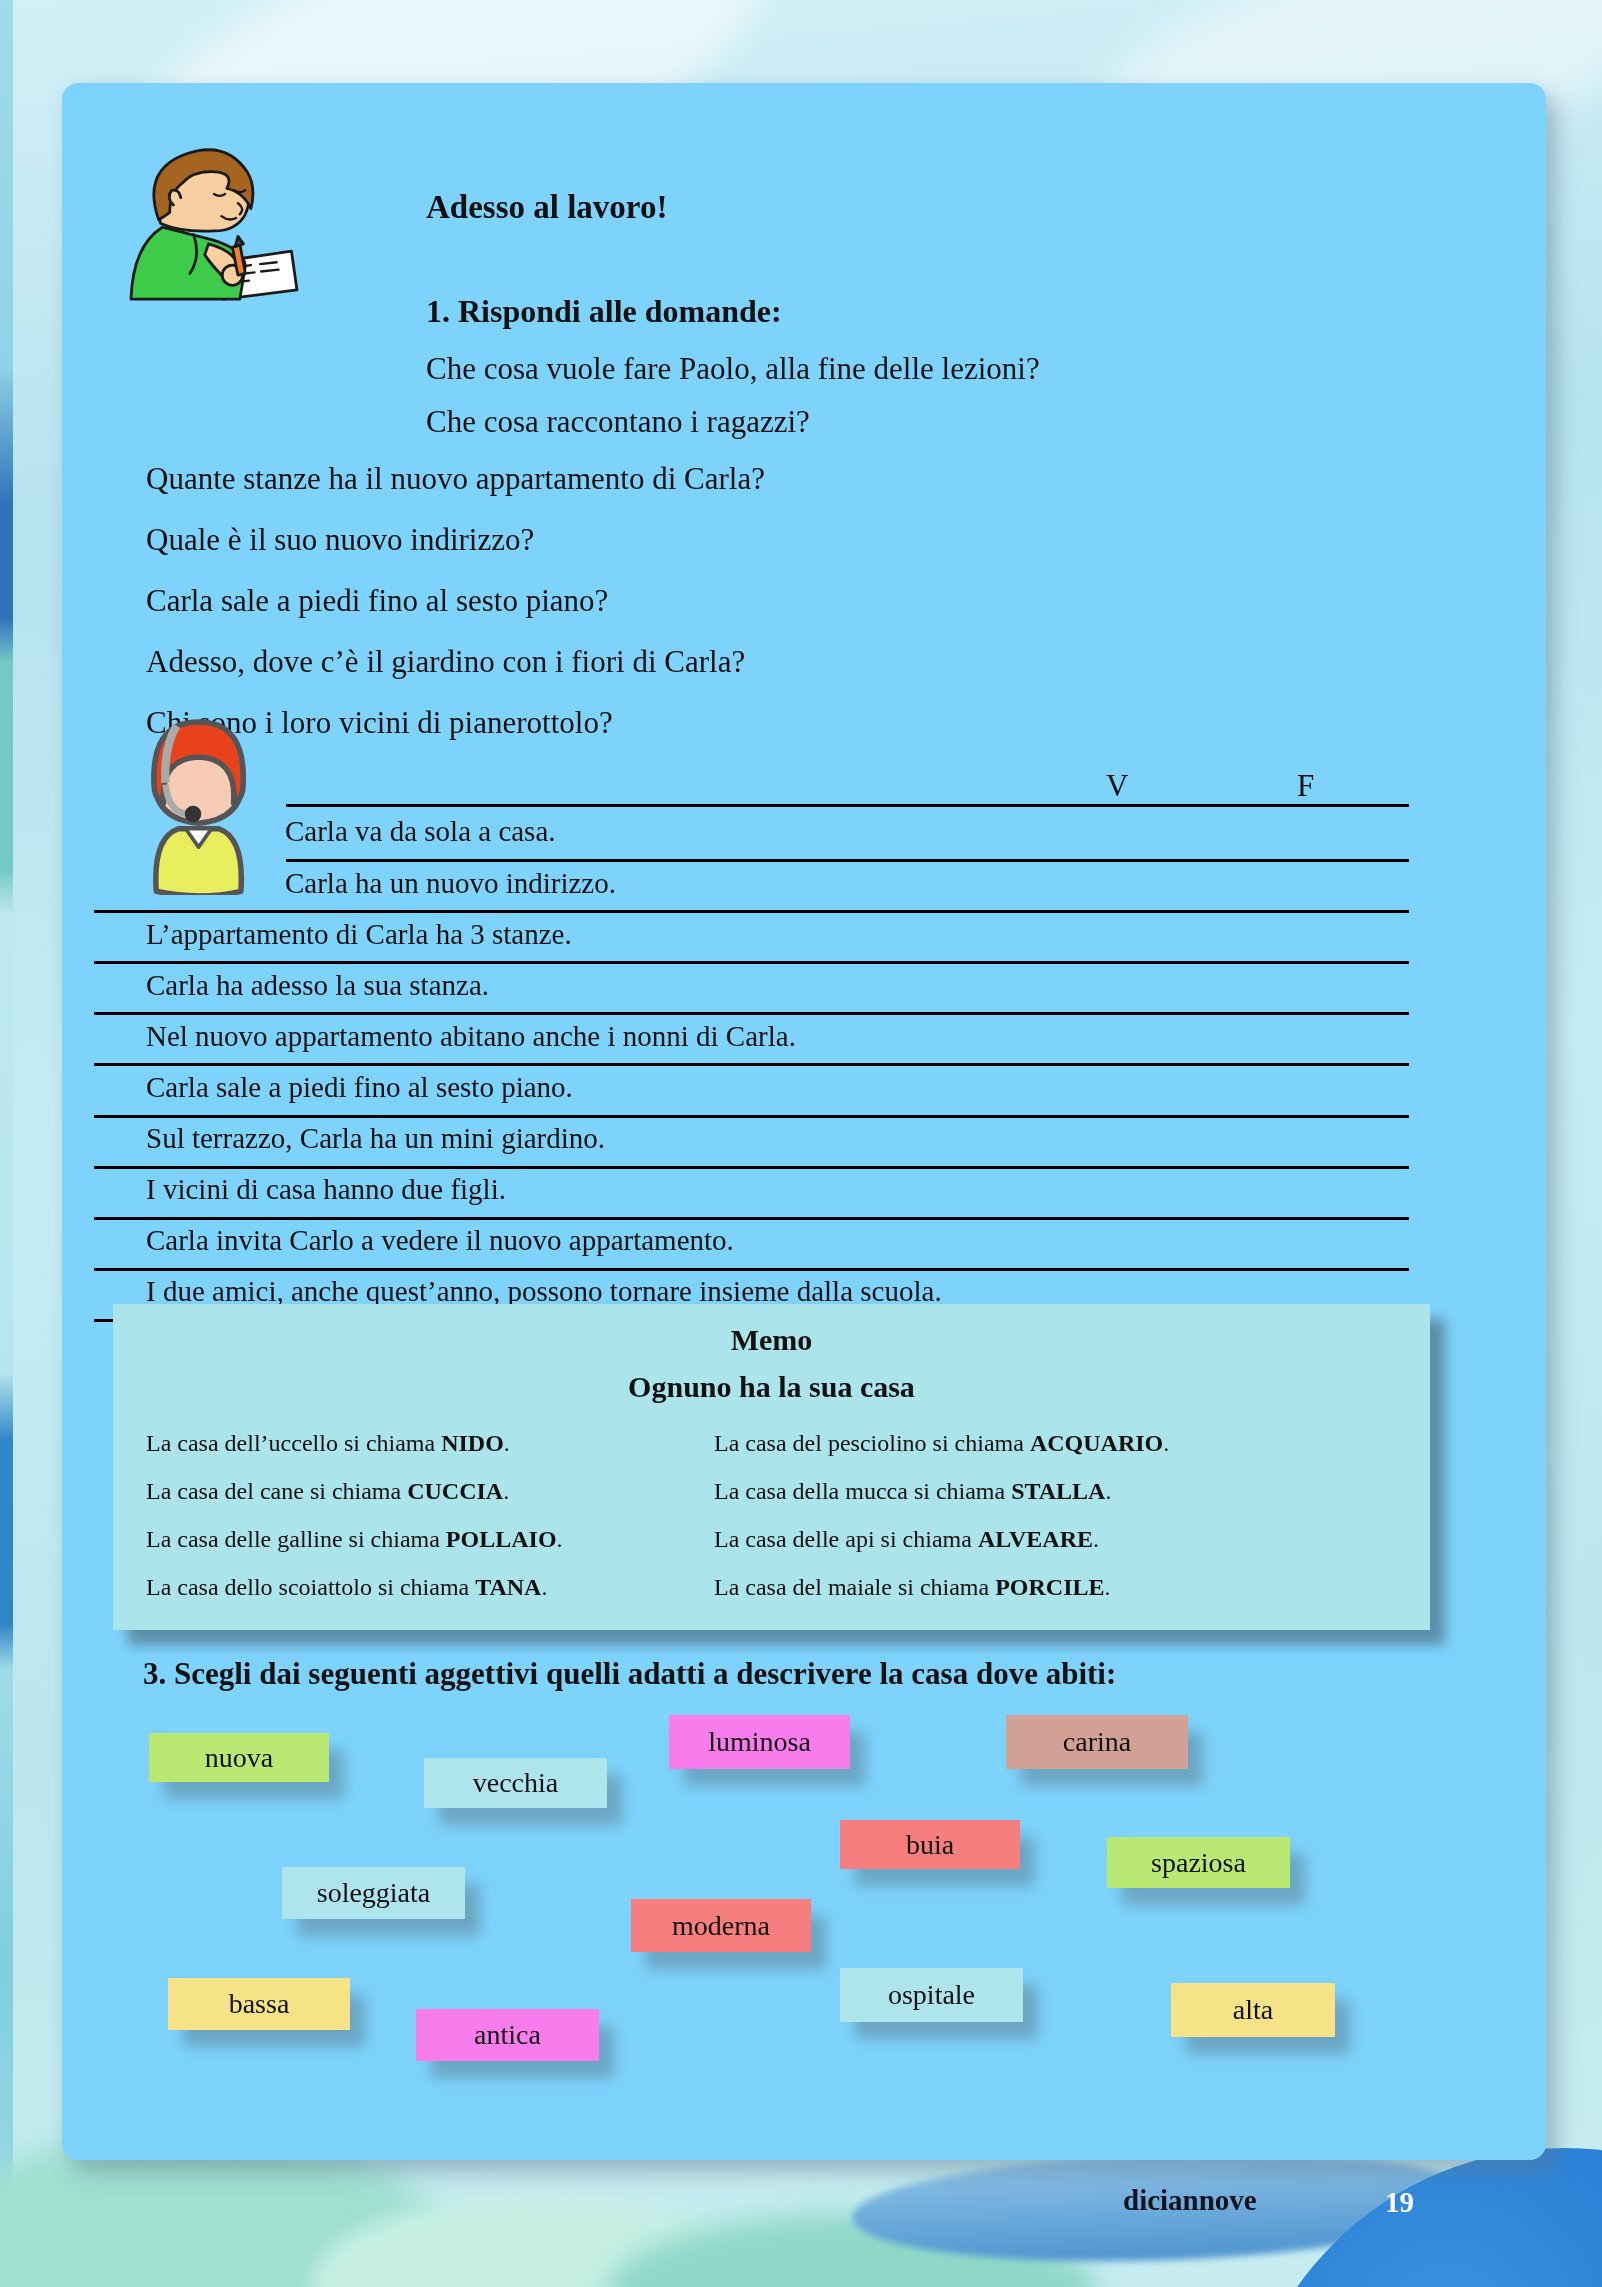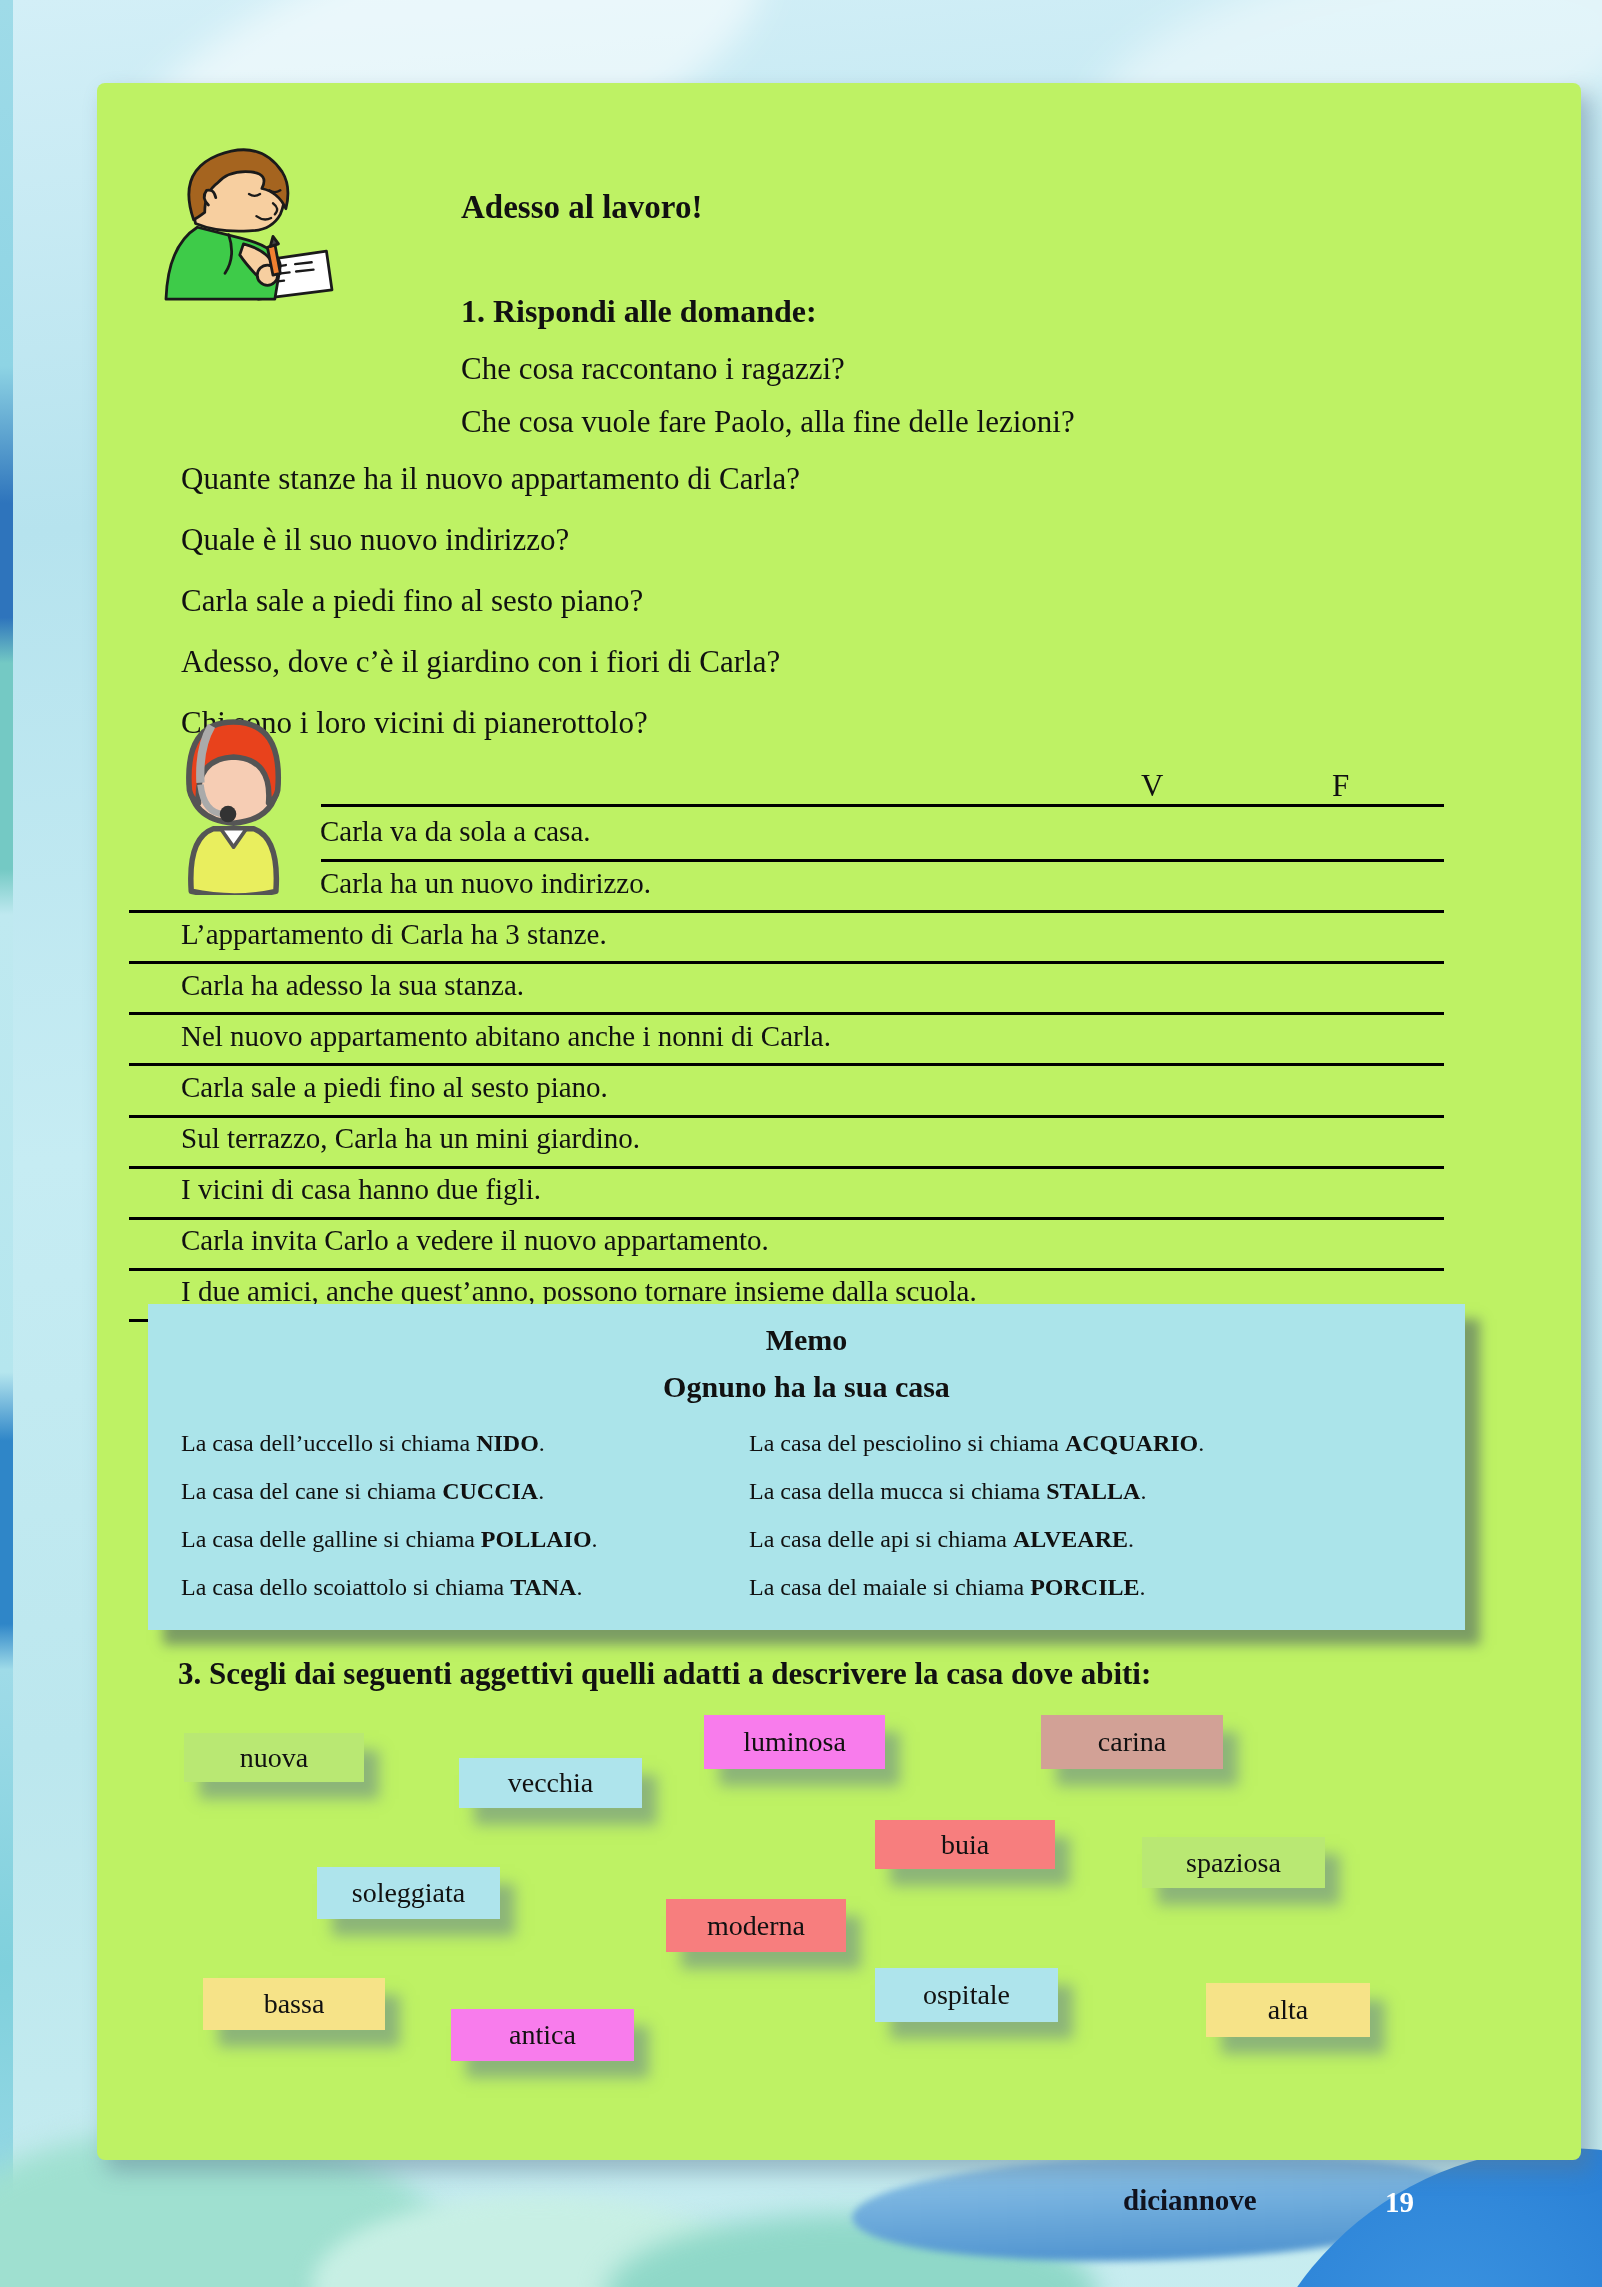--- a/index.html
+++ b/index.html
@@ -12,23 +12,22 @@
   .blob { position:absolute; border-radius:50%; pointer-events:none; }
   .edge-stripe {
     position:absolute; left:0; top:0; width:13.2px; height:100%;
     background:linear-gradient(180deg,
       #9fdbe8 0%, #8ed4e4 16%, #2e74bc 22%, #2e74bc 27%, #74c9c4 29%,
       #74c9c4 38%, #bfe9f0 40%, #b5e6ee 60%, #2f86c8 63%, #2f86c8 71%,
       #9fdbe8 73%, #7fd0dc 86%, #9fdbe8 100%);
   }
   .page {
     position:absolute; left:62px; top:83px; width:1484px; height:2077px;
-    background:#bef264; border-radius:8px;
+    background:#7dd3fc; border-radius:16px;
     box-shadow:9.5px 11.4px 21px rgba(90,120,145,.45);
-    margin-left:35px;
   }
   .abs { position:absolute; }
   .t { color:#111; white-space:nowrap; }
   .title { font-size:33px; font-weight:bold; }
   .h { font-size:32px; font-weight:bold; }
   .h2 { font-size:29px; font-weight:bold; }
   .qline { font-size:31px; color:#111; white-space:nowrap; }
   .stmt { font-size:29px; color:#111; white-space:nowrap; }
   .vf-letter { font-size:31px; color:#111; }
   .uline { position:absolute; height:2.8px; background:#000; }
@@ -84,22 +83,22 @@
       <path d="M74 76 Q66 68 72 60 Q80 58 82 68" fill="#f7cfa0"></path>
       <path d="M118 64 Q124 68 130 64 M140 60 Q146 64 152 60" fill="none" stroke-width="2.5"></path>
       <path d="M144 74 Q152 80 146 86" fill="none" stroke-width="2.5"></path>
       <path d="M126 88 Q134 94 142 90" fill="none" stroke-width="2.5"></path>
     </g>
   </svg>
 
   <div class="abs t title" style="left:364px;top:106px;">Adesso al lavoro!</div>
   <div class="abs t h" style="left:364px;top:210px;">1. Rispondi alle domande:</div>
   <div id="q-indent" class="abs" style="left:364px;top:259px;line-height:53px;">
+      <div class="qline">Che cosa vuole fare Paolo, alla fine delle lezioni?</div>
       <div class="qline">Che cosa raccontano i ragazzi?</div>
-      <div class="qline">Che cosa vuole fare Paolo, alla fine delle lezioni?</div>
     </div>
   <div id="q-main" class="abs" style="left:84px;top:365px;line-height:61px;">
       <div class="qline">Quante stanze ha il nuovo appartamento di Carla?</div>
       <div class="qline">Quale è il suo nuovo indirizzo?</div>
       <div class="qline">Carla sale a piedi fino al sesto piano?</div>
       <div class="qline">Adesso, dove c’è il giardino con i fiori di Carla?</div>
       <div class="qline">Chi sono i loro vicini di pianerottolo?</div>
     </div>
 
   <svg class="abs" viewBox="0 0 130 200" style="left:76px;top:628px;width:123px;height:184px">

